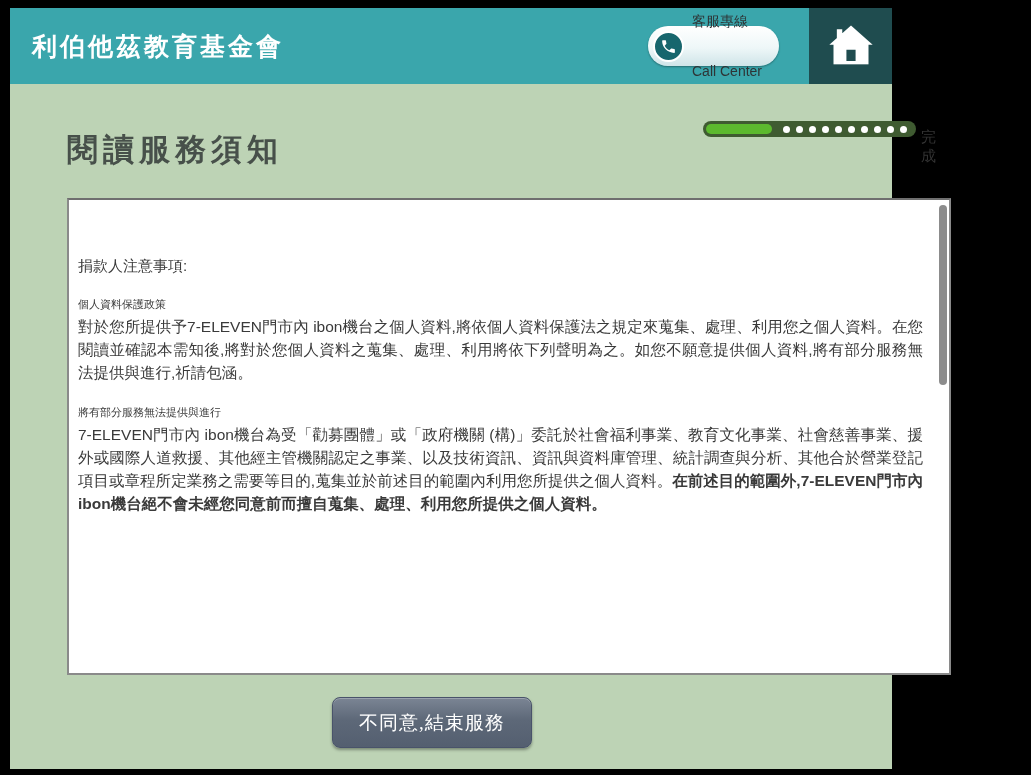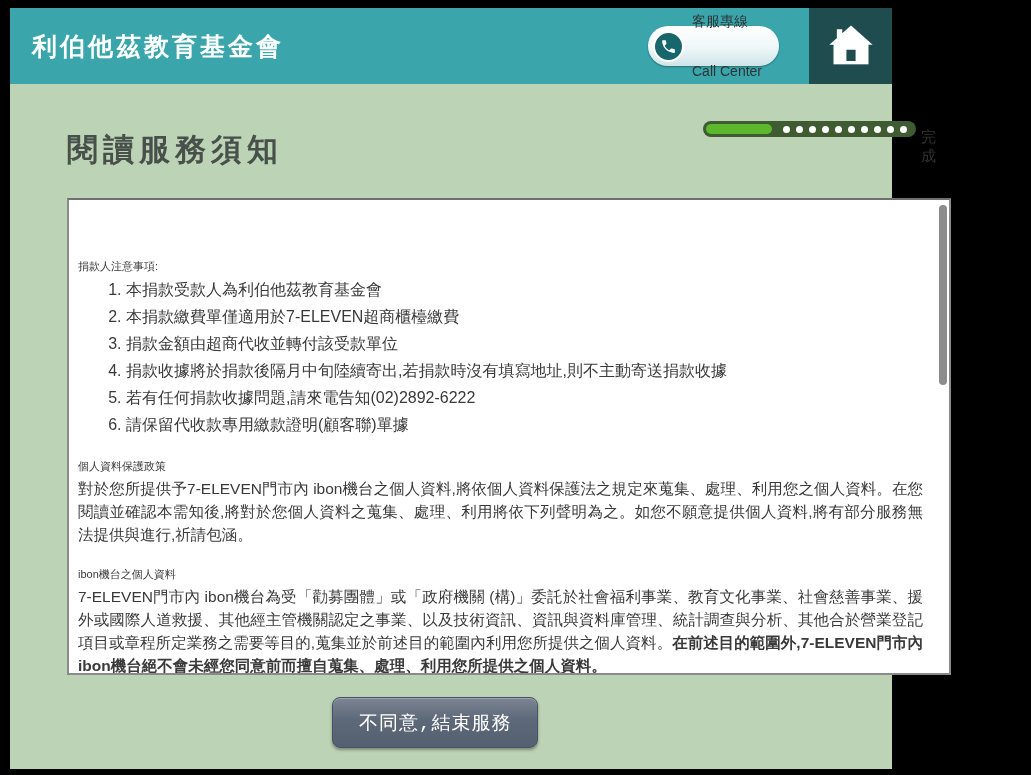--- a/index.html
+++ b/index.html
@@ -36,32 +36,32 @@
                    display:flex; align-items:center; justify-content:space-between; }
   .dot { width:7px; height:7px; border-radius:50%; background:#ffffff; }
   .done-label { position:absolute; left:911px; top:112px; font-size:15px; color:#333;margin-top:8px; }
 
   
   .content-box { position:absolute; left:57px; top:190px; width:884px; height:477px;
                  background:#ffffff; border:2px solid #8a8a8a; border-top-color:#6f6f6f;
                  overflow:hidden; padding:56px 26px 0 9px; color:#3a3a3a; }
   .scroll-thumb { position:absolute; right:2px; top:5px; width:8px; height:180px;
                   background:#8c8c8c; border-radius:4px; cursor:pointer; }
-  .notice-intro { font-size:11px; line-height:20px; }
+  .notice-intro { font-size:15px; line-height:20px; margin-bottom:14px; }
   .notice-list { margin:0 0 16px 0; padding-left:48px; font-size:16px; line-height:27px;
                  list-style:decimal; }
   .sec-heading { font-size:11px; font-weight:normal; line-height:22px; margin-top:17px; }
   .sec-body { font-size:15.5px; line-height:23px; text-align:justify; }
   .sec-body b { font-weight:bold; }
 
   
   .actions { position:absolute; left:322px; top:689px; display:flex; gap:22px; }
   .action-btn { height:51px; border:1px solid #49536a; border-radius:8px; color:#fff;
                 font-size:19px; letter-spacing:1px; padding:0 26px;
-                font-family:Liberation Mono, monospace;
+                font-family:Liberation Serif, serif;
                 background:linear-gradient(180deg,#7b8594 0%,#5d6878 45%,#545f70 100%);
                 box-shadow:0 2px 3px rgba(0,0,0,.35), inset 0 1px 0 rgba(255,255,255,.25);
                 cursor:pointer; }
 </style>
 </head>
 <body>
 
 <div class="screen">
 
   <div class="header">
@@ -104,33 +104,25 @@
         <span class="dot"></span>
         <span class="dot"></span>
         <span class="dot"></span>
         <span class="dot"></span>
       </div>
   </div>
   <div class="done-label">完成</div>
 
   <div class="content-box">
     <p class="notice-intro">捐款人注意事項:</p>
-    <ol class="notice-list">
-        <li>本捐款受款人為利伯他茲教育基金會</li>
-        <li>本捐款繳費單僅適用於7-ELEVEN超商櫃檯繳費</li>
-        <li>捐款金額由超商代收並轉付該受款單位</li>
-        <li>捐款收據將於捐款後隔月中旬陸續寄出,若捐款時沒有填寫地址,則不主動寄送捐款收據</li>
-        <li>若有任何捐款收據問題,請來電告知(02)2892-6222</li>
-        <li>請保留代收款專用繳款證明(顧客聯)單據</li>
-      </ol>
 
     <h3 class="sec-heading">個人資料保護政策</h3>
     <p class="sec-body"><span>對於您所提供予7-ELEVEN門市內 ibon機台之個人資料,將依個人資料保護法之規定來蒐集、處理、利用您之個人資料。在您閱讀並確認本需知後,將對於您個人資料之蒐集、處理、利用將依下列聲明為之。如您不願意提供個人資料,將有部分服務無法提供與進行,祈請包涵。</span></p>
 
-    <h3 class="sec-heading">ibon機台之個人資料</h3>
+    <h3 class="sec-heading">將有部分服務無法提供與進行</h3>
     <p class="sec-body"><span>7-ELEVEN門市內 ibon機台為受「勸募團體」或「政府機關 (構)」委託於社會福利事業、教育文化事業、社會慈善事業、援外或國際人道救援、其他經主管機關認定之事業、以及技術資訊、資訊與資料庫管理、統計調查與分析、其他合於營業登記項目或章程所定業務之需要等目的,蒐集並於前述目的範圍內利用您所提供之個人資料。</span><b>在前述目的範圍外,7-ELEVEN門市內 ibon機台絕不會未經您同意前而擅自蒐集、處理、利用您所提供之個人資料。</b></p>
 
     <div class="scroll-thumb"></div>
   </div>
 
   <div class="actions">
     <button class="action-btn">不同意,結束服務</button>
   </div>
 
 </div>

